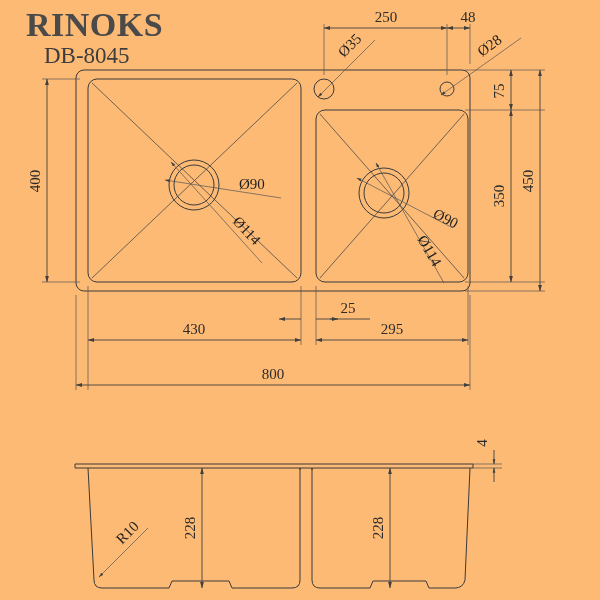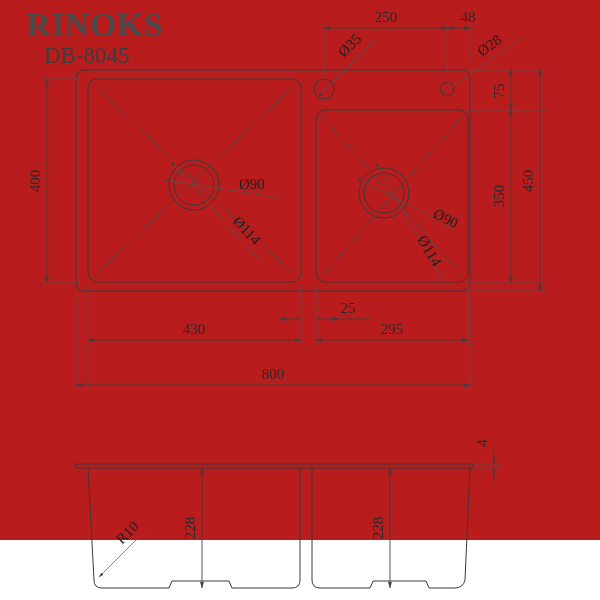--- a/index.html
+++ b/index.html
@@ -9,22 +9,22 @@
   }
   body {
     width: 600px;
     height: 600px;
     overflow: hidden;
     font-family: "Liberation Serif", serif;
   }
   #drawing-root {
     position: relative;
     width: 600px;
-    height: 540px;
-    background: #b91c1c;
+    height: 600px;
+    background: #fdba74;
   }
   svg#tech-drawing {
     display: block;
     width: 600px;
     height: 600px;
   }
   .ln {
     fill: none;
     stroke: #3a3a3a;
     stroke-width: 1;

